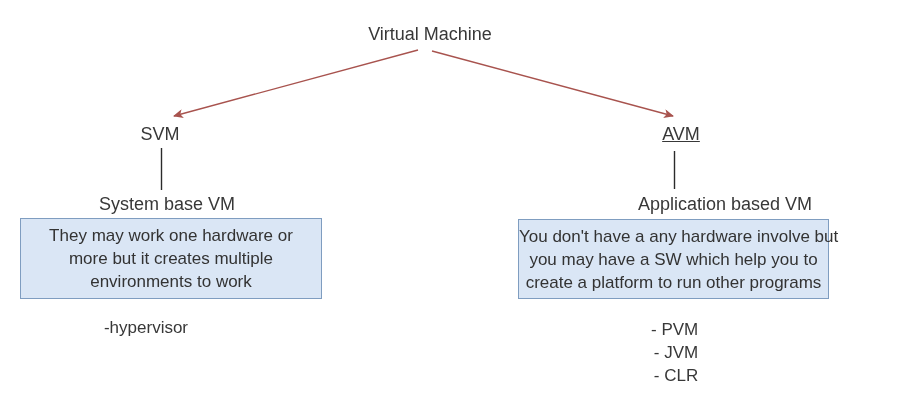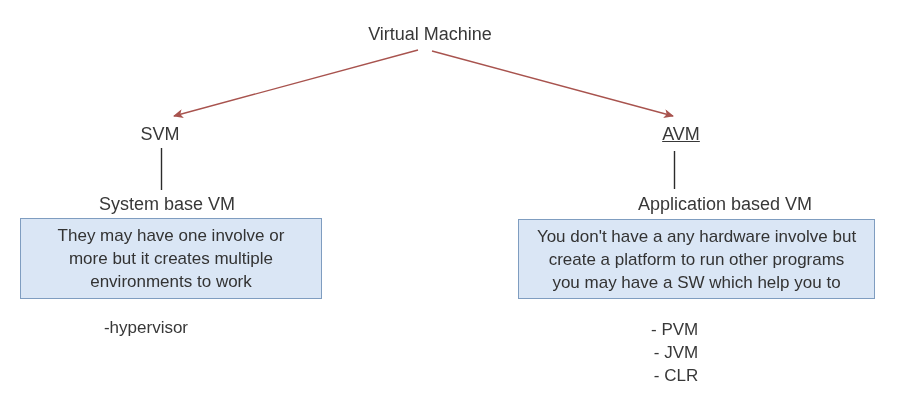--- a/index.html
+++ b/index.html
@@ -92,29 +92,29 @@
 
   <div class="node-label" style="left:160px; top:124px;">SVM</div>
 
   <div class="node-label" style="left:681px; top:124px;text-decoration:underline;">AVM</div>
 
   <div class="node-label" style="left:167px; top:194px;">System base VM</div>
 
   <div class="node-label" style="left:681px; top:194px;margin-left:44px;">Application based VM</div>
 
   <div class="desc-box" style="left:20px; top:218px; width:302px; height:81px;">
-    <div class="desc-line">They may have one involve or</div>
+    <div class="desc-line">They may work one hardware or</div>
     <div class="desc-line">more but it creates multiple</div>
     <div class="desc-line">environments to work</div>
   </div>
 
-  <div class="desc-box" style="left:518px; top:219px; width:357px; height:80px;">
+  <div class="desc-box" style="left:518px; top:219px; width:311px; height:80px;">
     <div class="desc-line">You don't have a any hardware involve but</div>
+    <div class="desc-line">you may have a SW which help you to</div>
     <div class="desc-line">create a platform to run other programs</div>
-    <div class="desc-line">you may have a SW which help you to</div>
   </div>
 
   <div class="example-list centered" style="left:146px; top:317px;">
     <div>-hypervisor</div>
   </div>
 
   <div class="example-list left-aligned" style="left:651px; top:318px;">
     <div>- PVM</div>
     <div>- JVM</div>
     <div>- CLR</div>

